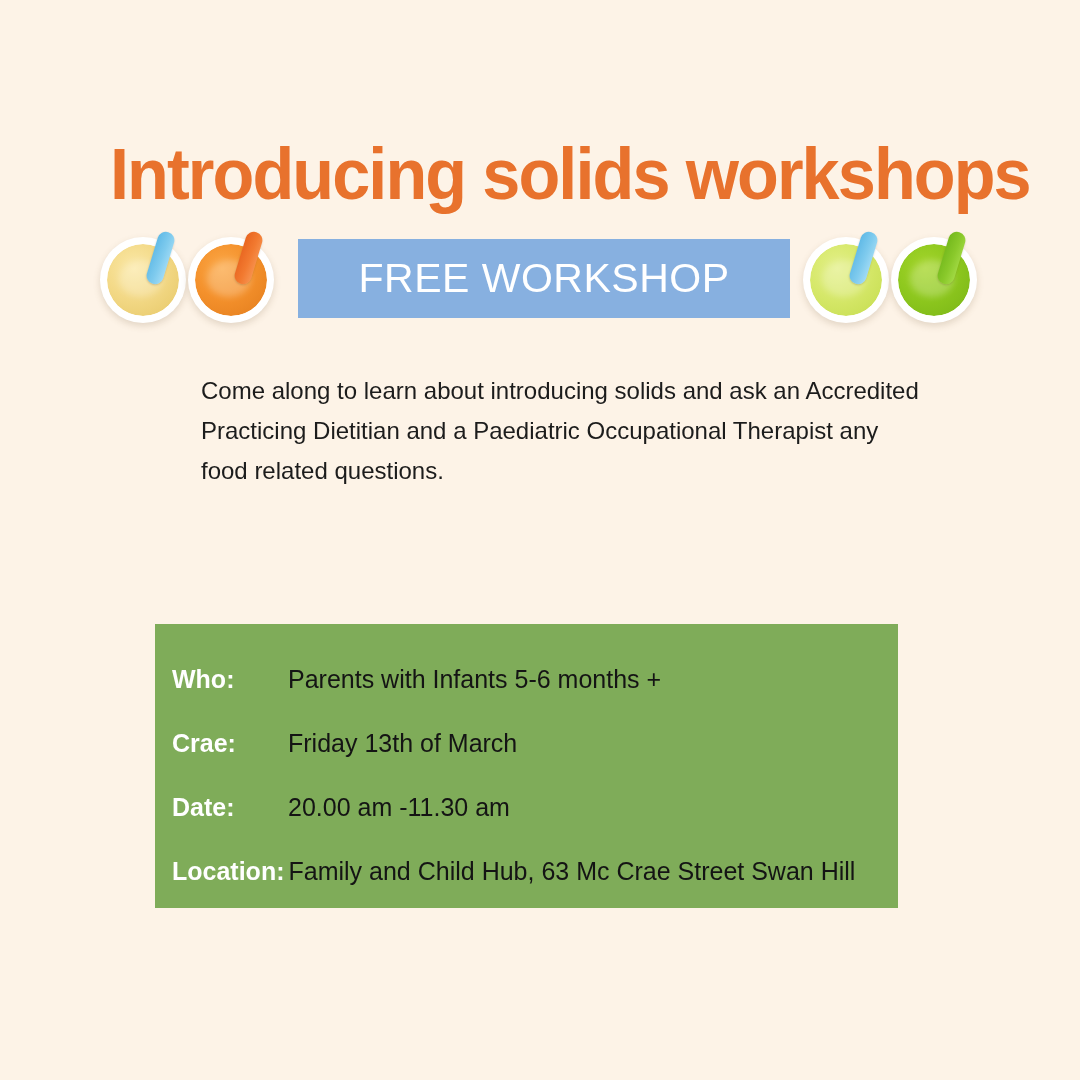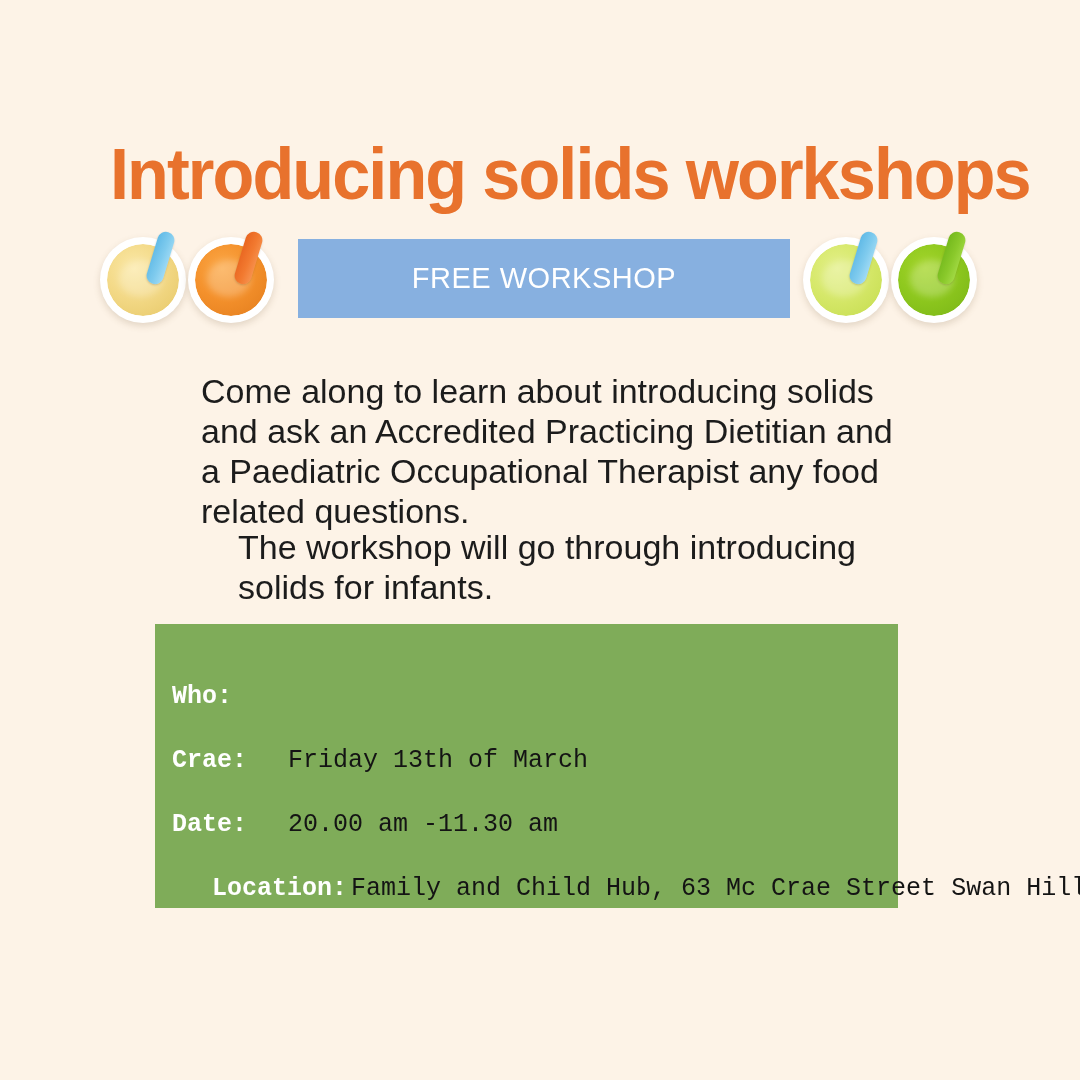--- a/index.html
+++ b/index.html
@@ -113,31 +113,31 @@
     top: 239px;
     width: 492px;
     height: 79px;
     background: #87b0e0;
     display: flex;
     align-items: center;
     justify-content: center;
   }
   .banner-text {
     color: #ffffff;
-    font-size: 29px;
+    font-size: 41px;
     font-weight: normal;
     letter-spacing: 0.5px;
     white-space: nowrap;
   }
 
   
   .para {
     position: absolute;
     color: #1c1c1c;
-    font-size: 34px;
+    font-size: 24px;
     line-height: 40px;
     white-space: pre-line;
   }
   .para-1 {
     left: 201px;
     top: 371px;
     width: 720px;
   }
   .para-2 {
     left: 238px;
@@ -156,36 +156,34 @@
   }
   .details-grid {
     position: absolute;
     left: 17px;
     top: 23px;
     right: 10px;
     bottom: 10px;
   }
   .detail-row {
     display: flex;
-    align-items: flex-end;
+    align-items: center;
     height: 64px;
-    font-family: Liberation Mono, monospace;
   }
   .detail-label {
     color: #ffffff;
     font-size: 25px;
     font-weight: bold;
     white-space: nowrap;
     flex: 0 0 auto;
     min-width: 116px;
   }
   .detail-label.wide {
     min-width: 0;
     margin-right: 4px;
-    margin-left: 40px;
   }
   .detail-value {
     color: #141414;
     font-size: 25px;
     white-space: nowrap;
     flex: 0 0 auto;
   }
 </style>
 </head>
 <body>
@@ -223,27 +221,27 @@
       <div class="spoon spoon-green"></div>
     </div>
   </div>
 
   <div class="banner">
     <span class="banner-text">FREE WORKSHOP</span>
   </div>
 
   <div class="para para-1">Come along to learn about introducing solids and ask an Accredited Practicing Dietitian and a Paediatric Occupational Therapist any food related questions.</div>
 
-  <div class="para para-2">The workshop will go through introducing solids for infants.</div>
 
   <div class="details">
     <div class="details-grid">
 
       <div class="detail-row">
         <span class="detail-label">Who:</span>
+        <span class="detail-value">Parents with Infants 5-6 months +</span>
       </div>
 
       <div class="detail-row">
         <span class="detail-label">Crae:</span>
         <span class="detail-value">Friday 13th of March</span>
       </div>
 
       <div class="detail-row">
         <span class="detail-label">Date:</span>
         <span class="detail-value">20.00 am -11.30 am</span>

